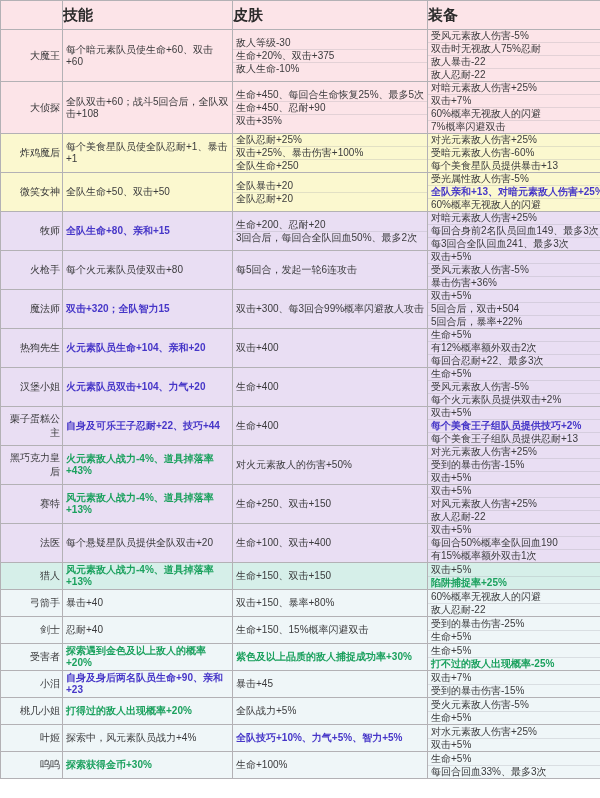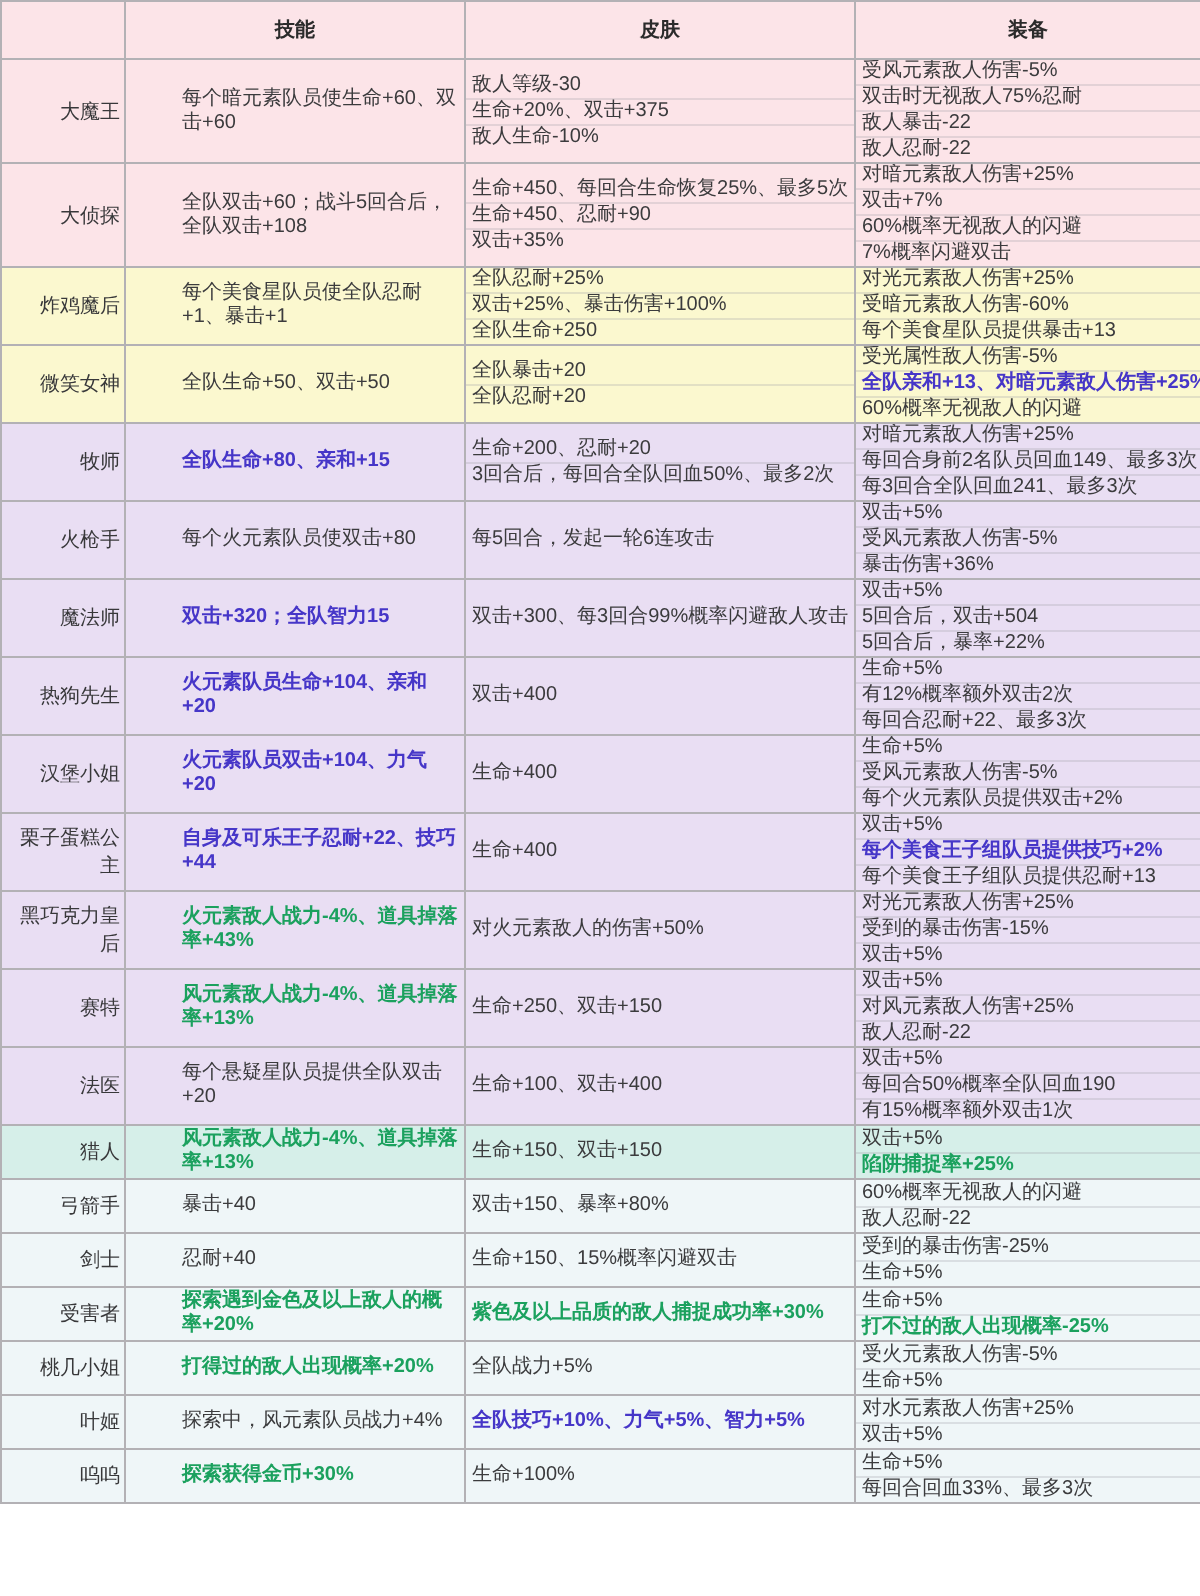--- a/index.html
+++ b/index.html
@@ -4,26 +4,26 @@
 <style>
   html,body{margin:0;padding:0;background:#ffffff;}
   body{width:600px;font-family:"Liberation Sans","DejaVu Sans",sans-serif;}
   .page{width:600px;}
   table{width:600px;border-collapse:collapse;table-layout:fixed;background:#fff;}
   col.c-name{width:62px;}
   col.c-skill{width:170px;}
   col.c-skin{width:195px;}
   col.c-equip{width:173px;}
   th,td{border:1px solid #b3b1b5;padding:0;vertical-align:middle;overflow:hidden;}
-  thead th{height:26px;font-size:10px;font-weight:bold;color:#2b2b2b;text-align:center;}
+  thead th{height:26px;font-size:15px;font-weight:bold;color:#2b2b2b;text-align:left;}
   th.rname{font-size:10px;font-weight:normal;color:#38383a;text-align:right;padding:1px 2px;}
   td{font-size:10px;color:#3b3b3d;}
   .line{line-height:12px;padding:0 3px;border-bottom:1px solid rgba(160,160,170,.28);white-space:nowrap;}
   .line:last-child{border-bottom:none;}
-  td.skill .line{white-space:normal;border-bottom:none;margin-left:25px;}
+  td.skill .line{white-space:normal;border-bottom:none;}
   .c-dark{color:#3b3b3d;}
   .c-blue{color:#4636c8;font-weight:bold;}
   .c-green{color:#1ba15e;font-weight:bold;}
   .bg-pink{background:#fce4e8;}
   .bg-yellow{background:#fbf8cf;}
   .bg-purple{background:#e9def3;}
   .bg-teal{background:#d6efe9;}
   .bg-cyan{background:#eff6f8;padding-left:36px;}
   tr.r2 td,tr.r2 th{height:24px;}
   tr.r3 td,tr.r3 th{height:36px;}
@@ -287,20 +287,33 @@
           </td>
           <td class="skin">
             <div class="line c-green">紫色及以上品质的敌人捕捉成功率+30%</div>
           </td>
           <td class="equip">
             <div class="line c-dark">生命+5%</div>
             <div class="line c-green">打不过的敌人出现概率-25%</div>
           </td>
         </tr>
         <tr class="bg-cyan r2">
+          <th class="rname">小泪</th>
+          <td class="skill">
+            <div class="line c-blue">自身及身后两名队员生命+90、亲和+23</div>
+          </td>
+          <td class="skin">
+            <div class="line c-dark">暴击+45</div>
+          </td>
+          <td class="equip">
+            <div class="line c-dark">双击+7%</div>
+            <div class="line c-dark">受到的暴击伤害-15%</div>
+          </td>
+        </tr>
+        <tr class="bg-cyan r2">
           <th class="rname">桃几小姐</th>
           <td class="skill">
             <div class="line c-green">打得过的敌人出现概率+20%</div>
           </td>
           <td class="skin">
             <div class="line c-dark">全队战力+5%</div>
           </td>
           <td class="equip">
             <div class="line c-dark">受火元素敌人伤害-5%</div>
             <div class="line c-dark">生命+5%</div>

